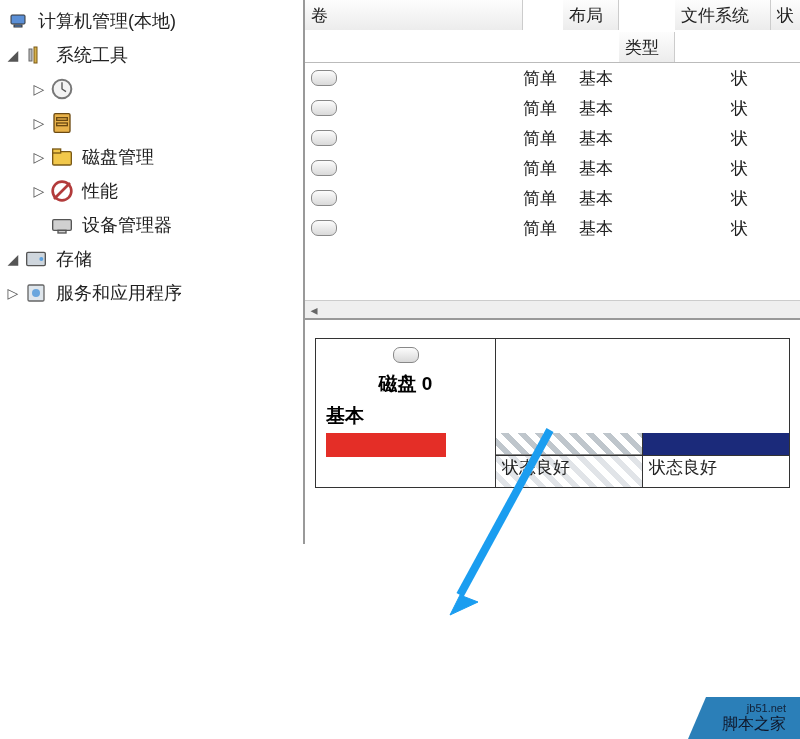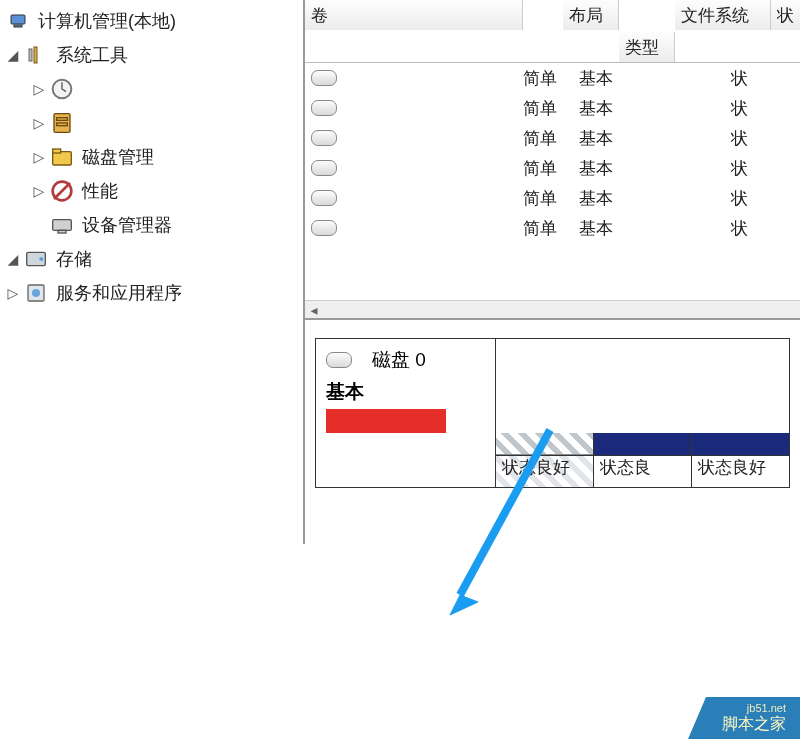--- a/index.html
+++ b/index.html
@@ -50,38 +50,38 @@
 
 .drive-pill { width: 26px; height: 16px; border: 1px solid #888; border-radius: 7px; background: linear-gradient(#fcfcfc,#d9d9d9); display: inline-block; }
 
 .scroll-track { height: 18px; background: #efefef; border-top: 1px solid #ccc; display: flex; align-items: center; }
 .scroll-left { width: 18px; height: 16px; display: flex; align-items: center; justify-content: center; color: #666; font-size: 14px; }
 
 
 .disk-pane { border-top: 2px solid #999; margin-top: auto; padding: 18px 10px 0 10px; height: 226px; position: relative; }
 .disk-block { border: 1px solid #333; display: flex; height: 150px; }
 .disk-label { width: 180px; border-right: 1px solid #333; padding: 8px 10px; position: relative; }
-.disk-label .dtitle { font-size: 19px; font-weight: normal; display: flex; align-items: center; gap: 20px; }
+.disk-label .dtitle { font-size: 19px; font-weight: bold; display: flex; align-items: center; gap: 8px; flex-direction: column; }
 .disk-label .dtype { font-size: 19px; margin-top: 6px; font-weight: bold; }
 .redbar { width: 120px; height: 24px; background: #e42e27; margin-top: 4px; }
 .partitions { flex: 1; display: flex; padding: 0; align-items: flex-end; }
 .part { flex: 1; border-left: 1px solid #333; display: flex; flex-direction: column; }
 .part:first-child { border-left: none; }
 .pstrip { height: 22px; background: #1b2a7a; }
 .pstrip.hatched { background: repeating-linear-gradient(45deg,#fff,#fff 6px,#bfc6cc 6px,#bfc6cc 12px); border-bottom:1px solid #888;}
 .pbody { flex: 1; border-top: 1px solid #333; display: flex; align-items: flex-end; padding: 0 6px 8px 6px; }
 .pbody.hatched { background: repeating-linear-gradient(45deg,#fff,#fff 6px,#e1e4e8 6px,#e1e4e8 12px); }
 .pstatus { font-size: 17px; color: #222; white-space: nowrap; overflow: hidden; }
 
 
 .arrow { position: absolute; left: 440px; top: 420px; pointer-events: none; }
 .arrow svg line, .arrow svg path { stroke: #1a9df0; }
 
 
-.watermark { position: absolute; right: 0; bottom: 0; background: #2b7fb8; color: #fef9c3; font-size: 16px; padding: 6px 14px 4px 34px; clip-path: polygon(18px 0, 100% 0, 100% 100%, 0 100%); }
+.watermark { position: absolute; right: 0; bottom: 0; background: #2b7fb8; color: #0f172a; font-size: 16px; padding: 6px 14px 4px 34px; clip-path: polygon(18px 0, 100% 0, 100% 100%, 0 100%); }
 .watermark .small { font-size: 11px; display: block; text-align: right; opacity: .9; line-height: 1; }
 </style>
 </head>
 <body>
 
 <div class="main">
 
   <div class="left-pane">
     <div class="tree">
       <div class="tree-row">
@@ -275,26 +275,20 @@
         <div class="partitions">
           <div class="part">
             <div class="pstrip hatched"></div>
             <div class="pbody hatched">
                 <span class="pstatus">状态良好</span>
               </div>
           </div>
           <div class="part">
             <div class="pstrip"></div>
             <div class="pbody">
-                <span class="pstatus">状态良</span>
-              </div>
-          </div>
-          <div class="part">
-            <div class="pstrip"></div>
-            <div class="pbody">
                 <span class="pstatus">状态良好</span>
               </div>
           </div>
         </div>
       </div>
     </div>
   </div>
 </div>
 
 <div class="arrow">

